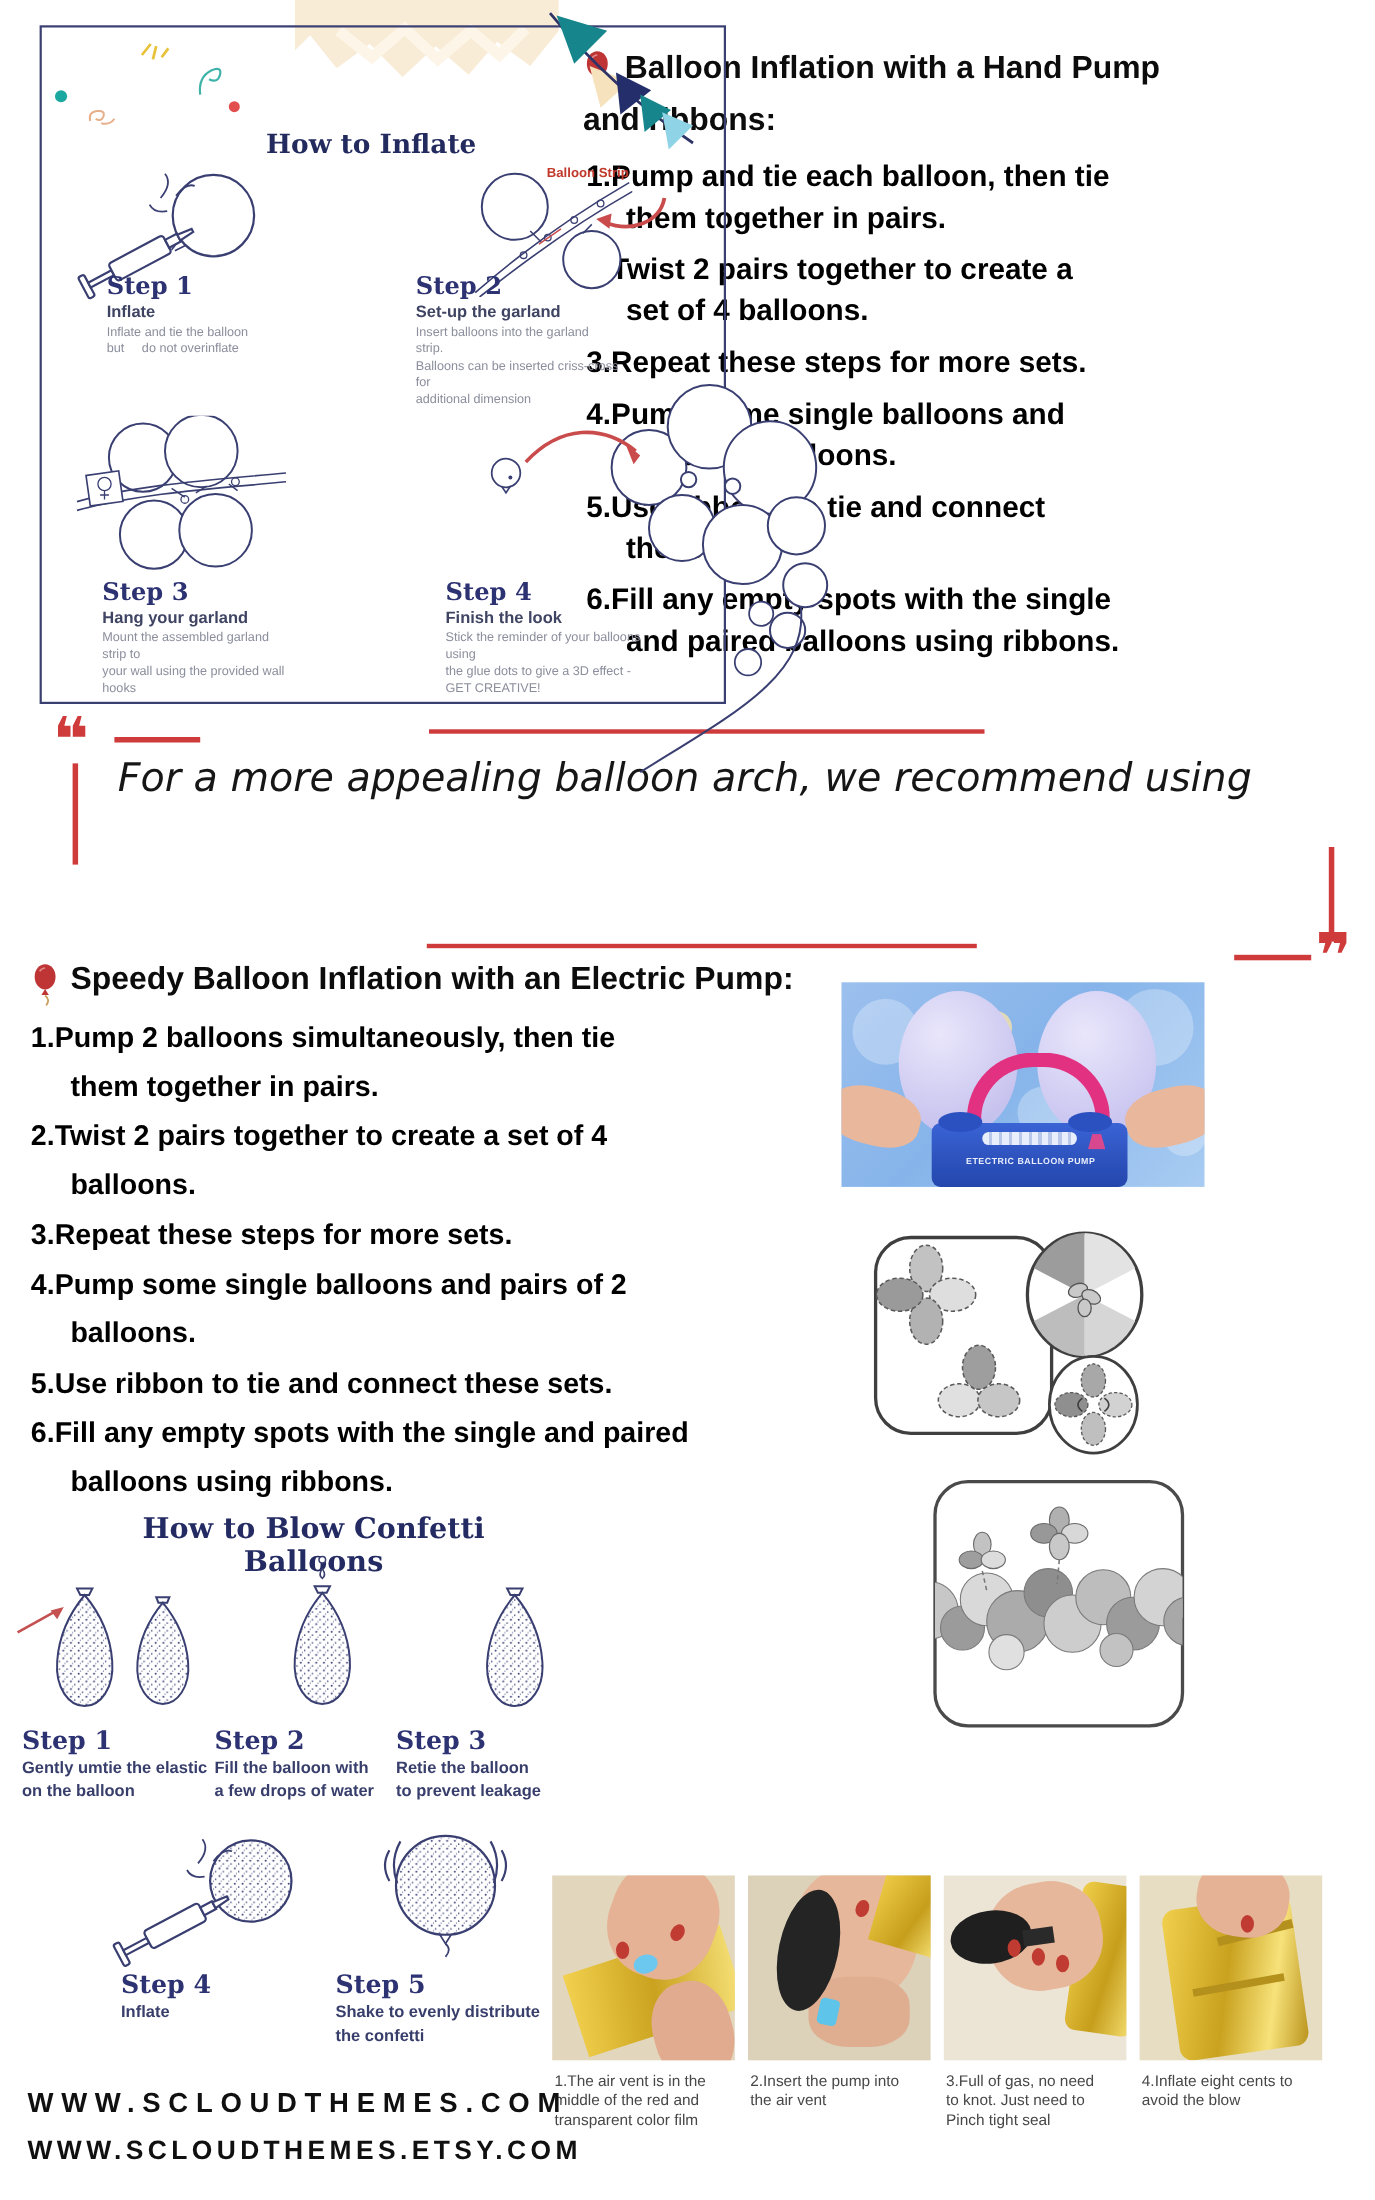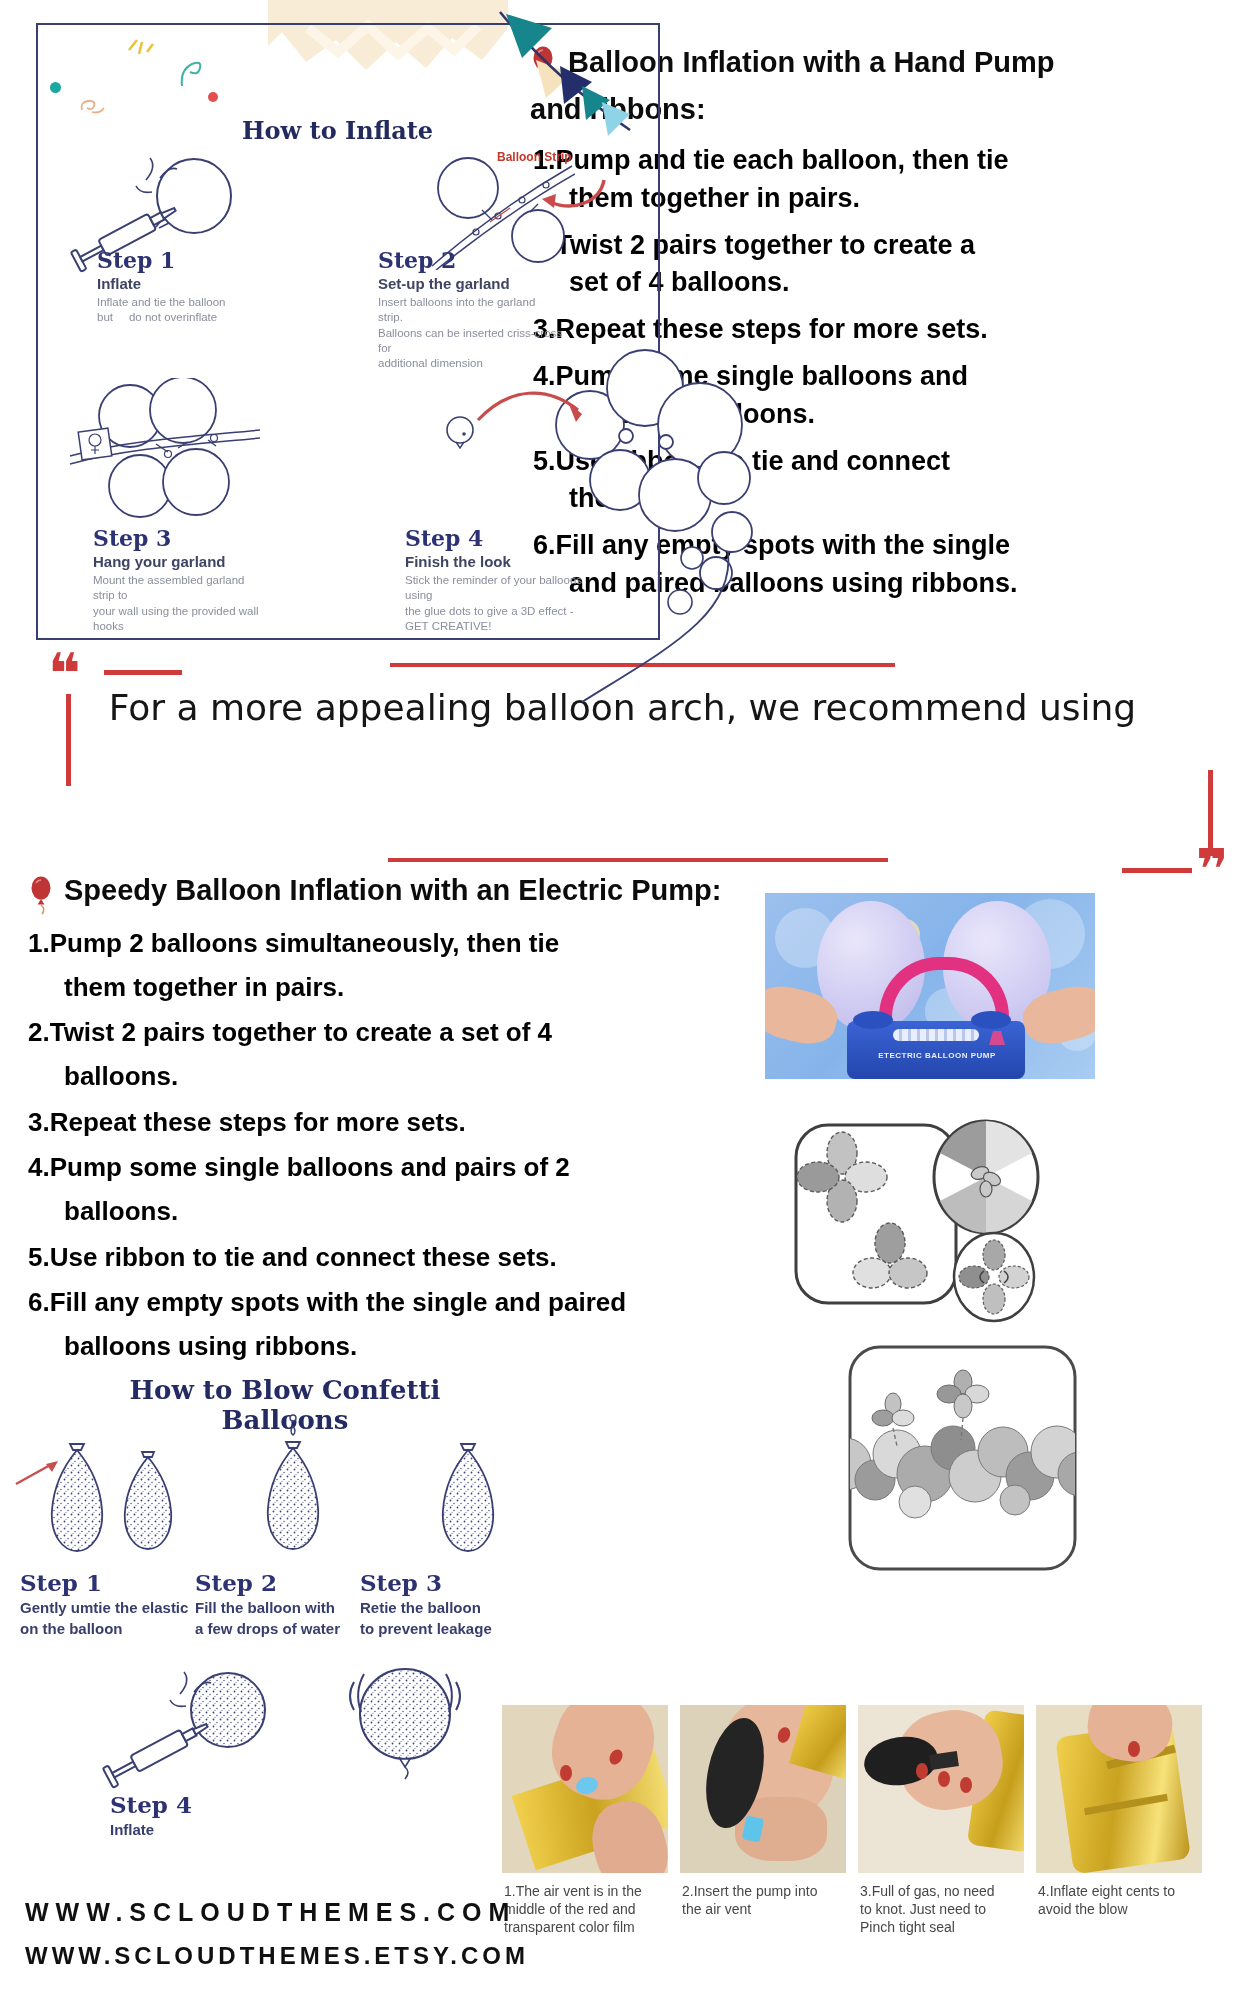--- a/index.html
+++ b/index.html
@@ -18,21 +18,21 @@
   .blist{color:#000000;font-weight:bold;}
   .blist .li{white-space:pre-line;padding-left:36px;text-indent:-36px;}
   .hlist{font-size:27px;line-height:1.4;}
   .hlist .li{margin-bottom:9px;}
   .elist{font-size:26px;line-height:1.68;}
   .elist .li{margin-bottom:2px;}
   .bheading{font-weight:bold;color:#0c0c0c;font-size:29px;line-height:1.15;}
   
   .qmark{font-family:"DejaVu Sans",sans-serif;color:#cf3a3a;font-size:56px;font-weight:bold;line-height:1;}
   .qrule{background:#cf3a3a;}
-  .qtext{font-family:"DejaVu Sans",sans-serif;color:#161616;font-size:36px;line-height:64px;text-align:center;}
+  .qtext{font-family:"DejaVu Sans",sans-serif;color:#161616;font-size:36px;line-height:64px;text-align:center;font-style:italic;}
   .qtext b{font-weight:bold;}
   
   .ctitle{font-family:"DejaVu Serif",serif;font-weight:bold;color:#242b63;font-size:26px;text-align:center;}
   .cstep .stepname{font-size:23px;}
   .cdesc{font-weight:bold;color:#383e6b;font-size:15px;line-height:1.35;margin-top:3px;white-space:pre-wrap;}
   
   .photo{overflow:hidden;background:#e3d8be;}
   .pcap{color:#474747;font-size:14px;line-height:1.3;white-space:pre-wrap;}
   
   .pp{position:absolute;}
@@ -411,20 +411,25 @@
     <circle cx="63" cy="56" r="45" fill="url(#spE)" stroke="#3a3f72" stroke-width="2"></circle>
     <path d="M58,101 h10 l-5,8 z" fill="#fff" stroke="#3a3f72" stroke-width="1.6"></path>
     <path d="M63,109 q6,5 0,12" stroke="#3a3f72" stroke-width="1.6" fill="none"></path>
     <path d="M12,24 q-8,14 0,28 M22,16 q-10,18 -3,38 M114,24 q8,14 0,28 M104,16 q10,18 3,38" stroke="#3a3f72" stroke-width="2" fill="none"></path>
   </svg>
 
   <div class="abs stepcap cstep" style="left:110px;top:1792px;width:160px">
     <div class="stepname">Step 4</div>
     <div class="cdesc">Inflate</div>
   </div>
+  <div class="abs stepcap cstep" style="left:305px;top:1792px;width:200px">
+    <div class="stepname">Step 5</div>
+    <div class="cdesc">Shake to evenly distribute
+the confetti</div>
+  </div>
 
   <div class="abs photo" style="left:502px;top:1705px;width:166px;height:168px;background:#e2d6bc">
     <div class="pp" style="left:18px;top:66px;width:150px;height:78px;background:linear-gradient(100deg,#f2d14e,#caa21f 50%,#f7e27a);transform:rotate(-18deg)"></div>
     <div class="pp" style="left:52px;top:-14px;width:98px;height:108px;border-radius:45%;background:#e5b295;transform:rotate(20deg)"></div>
     <div class="pp" style="left:92px;top:96px;width:72px;height:92px;border-radius:45%;background:#e0ab8e;transform:rotate(-15deg)"></div>
     <div class="pp" style="left:74px;top:72px;width:22px;height:17px;border-radius:50%;background:#6cc8ee;transform:rotate(-15deg)"></div>
     <div class="pp" style="left:58px;top:60px;width:12px;height:16px;border-radius:50%;background:#c03c32"></div>
     <div class="pp" style="left:108px;top:44px;width:12px;height:16px;border-radius:50%;background:#c03c32;transform:rotate(30deg)"></div>
   </div>
   <div class="abs photo" style="left:680px;top:1705px;width:166px;height:168px;background:#dcd2ba">

